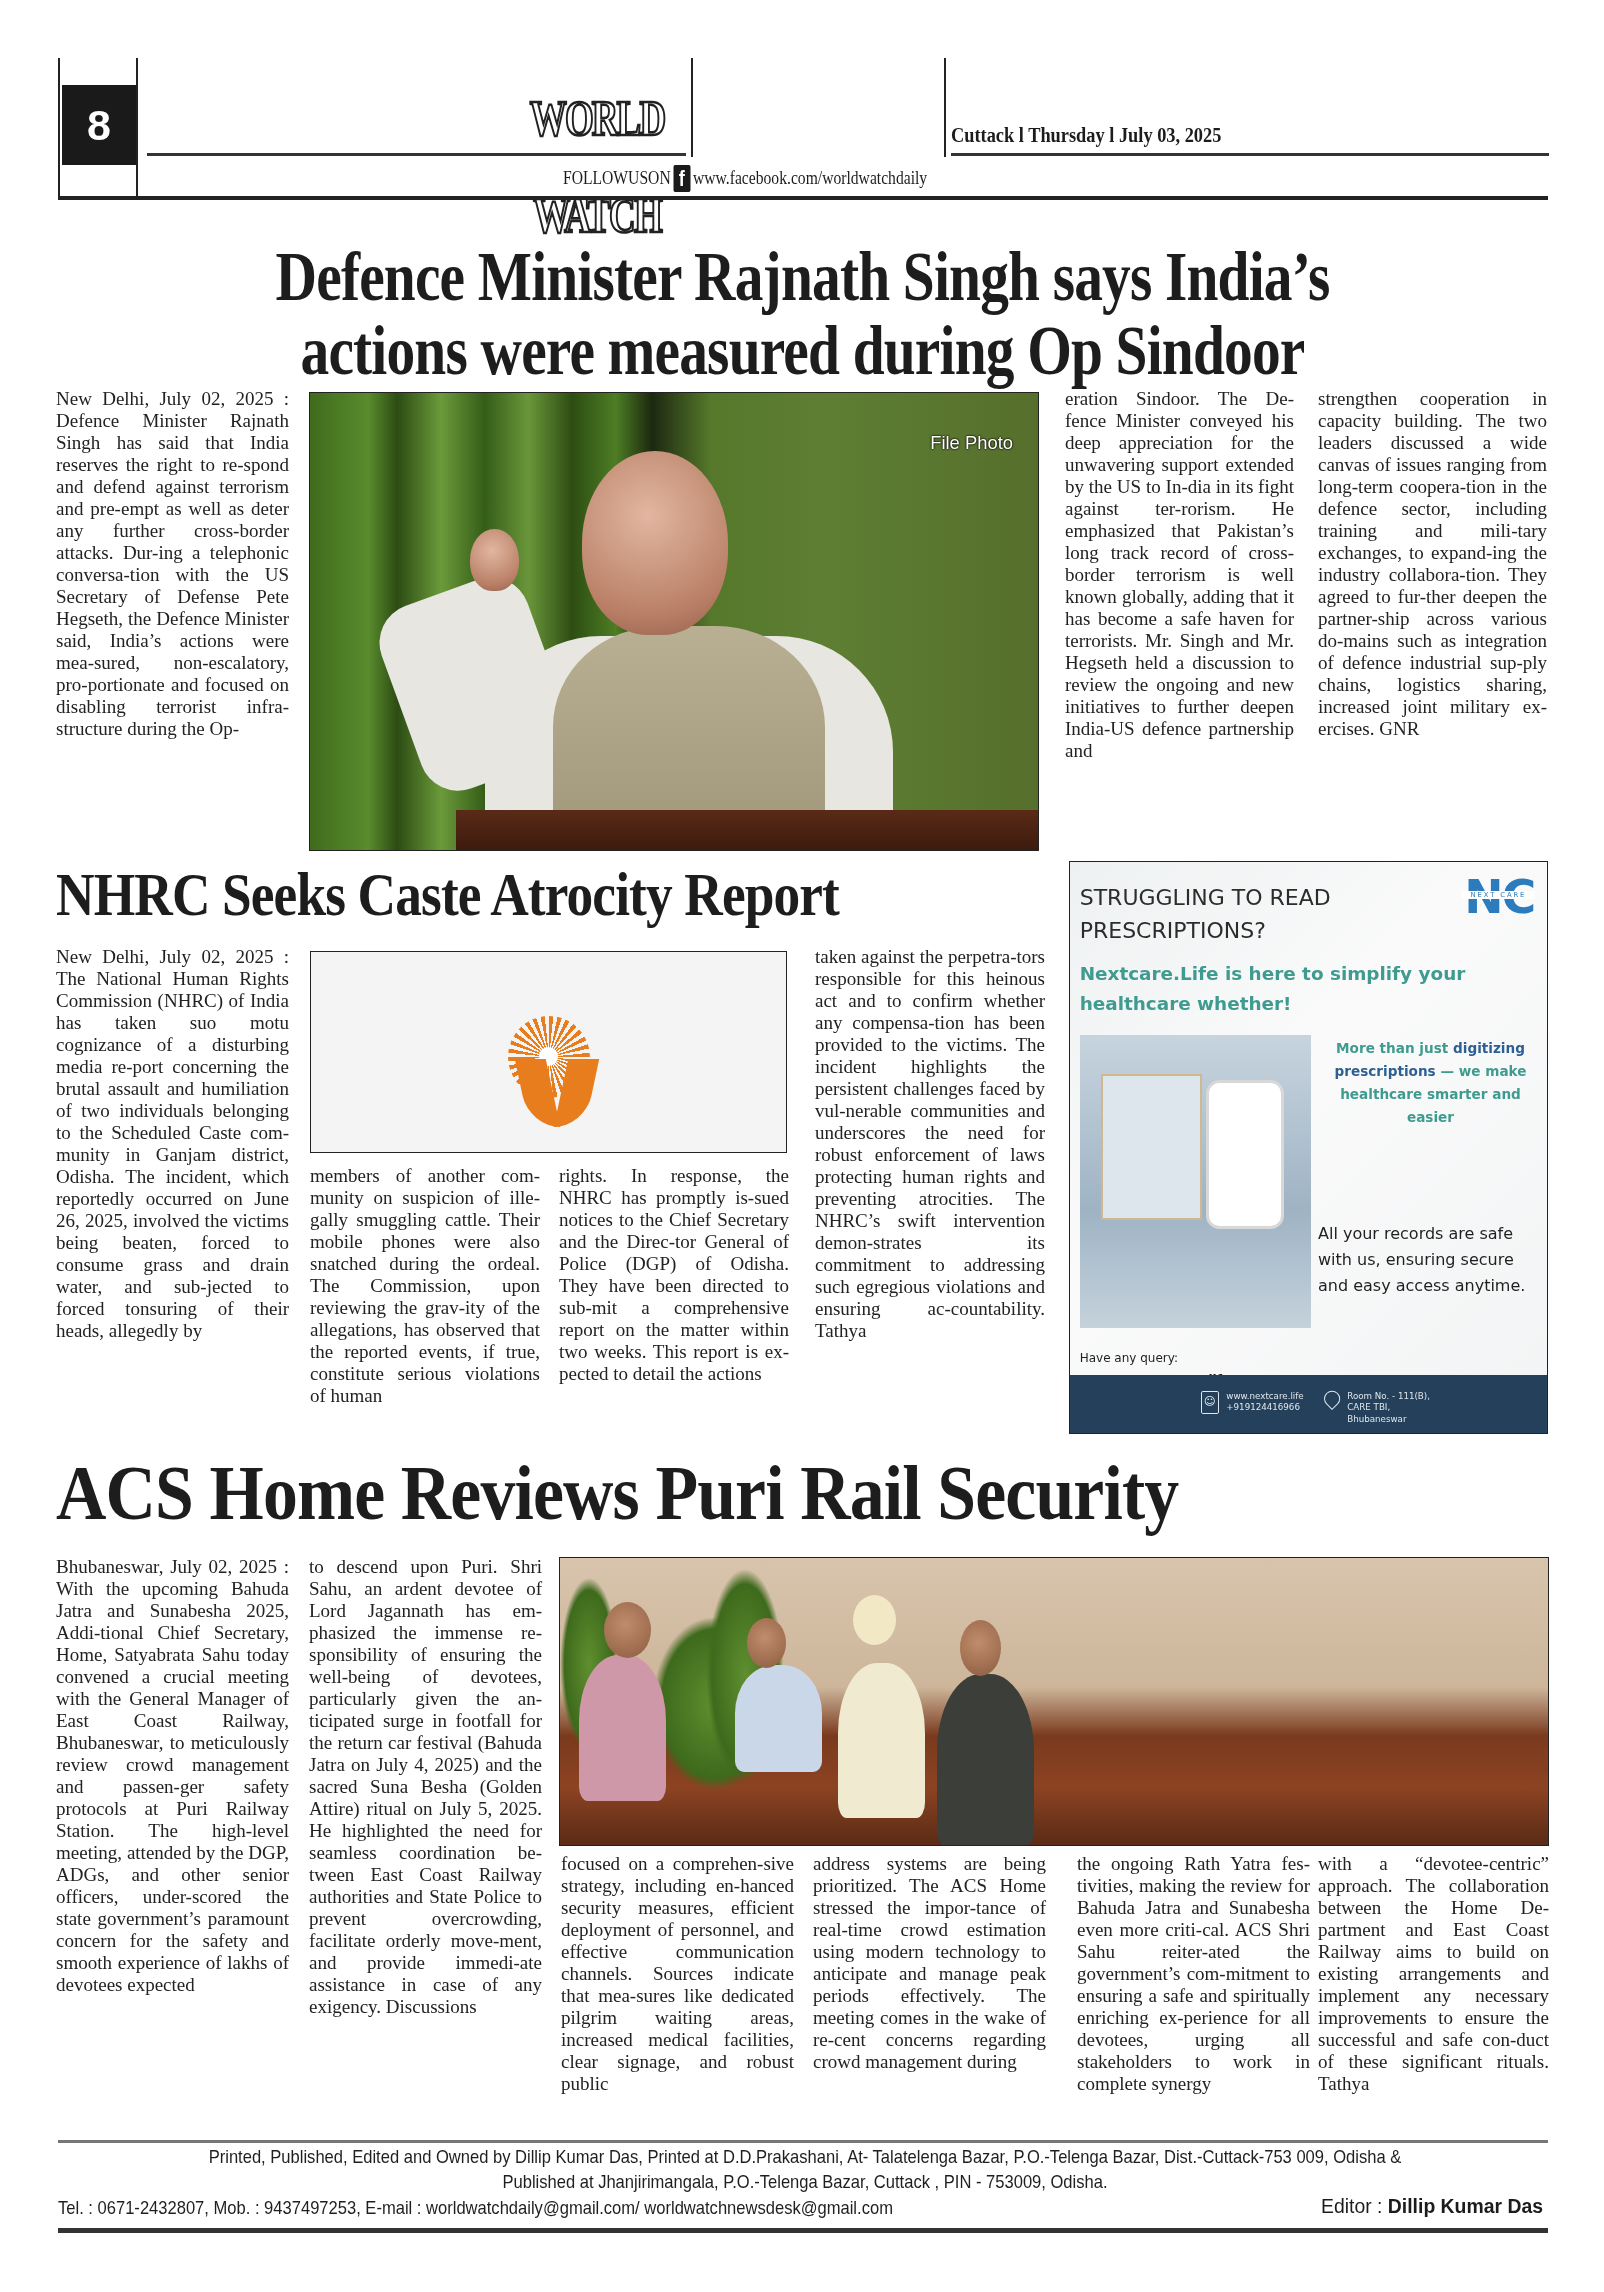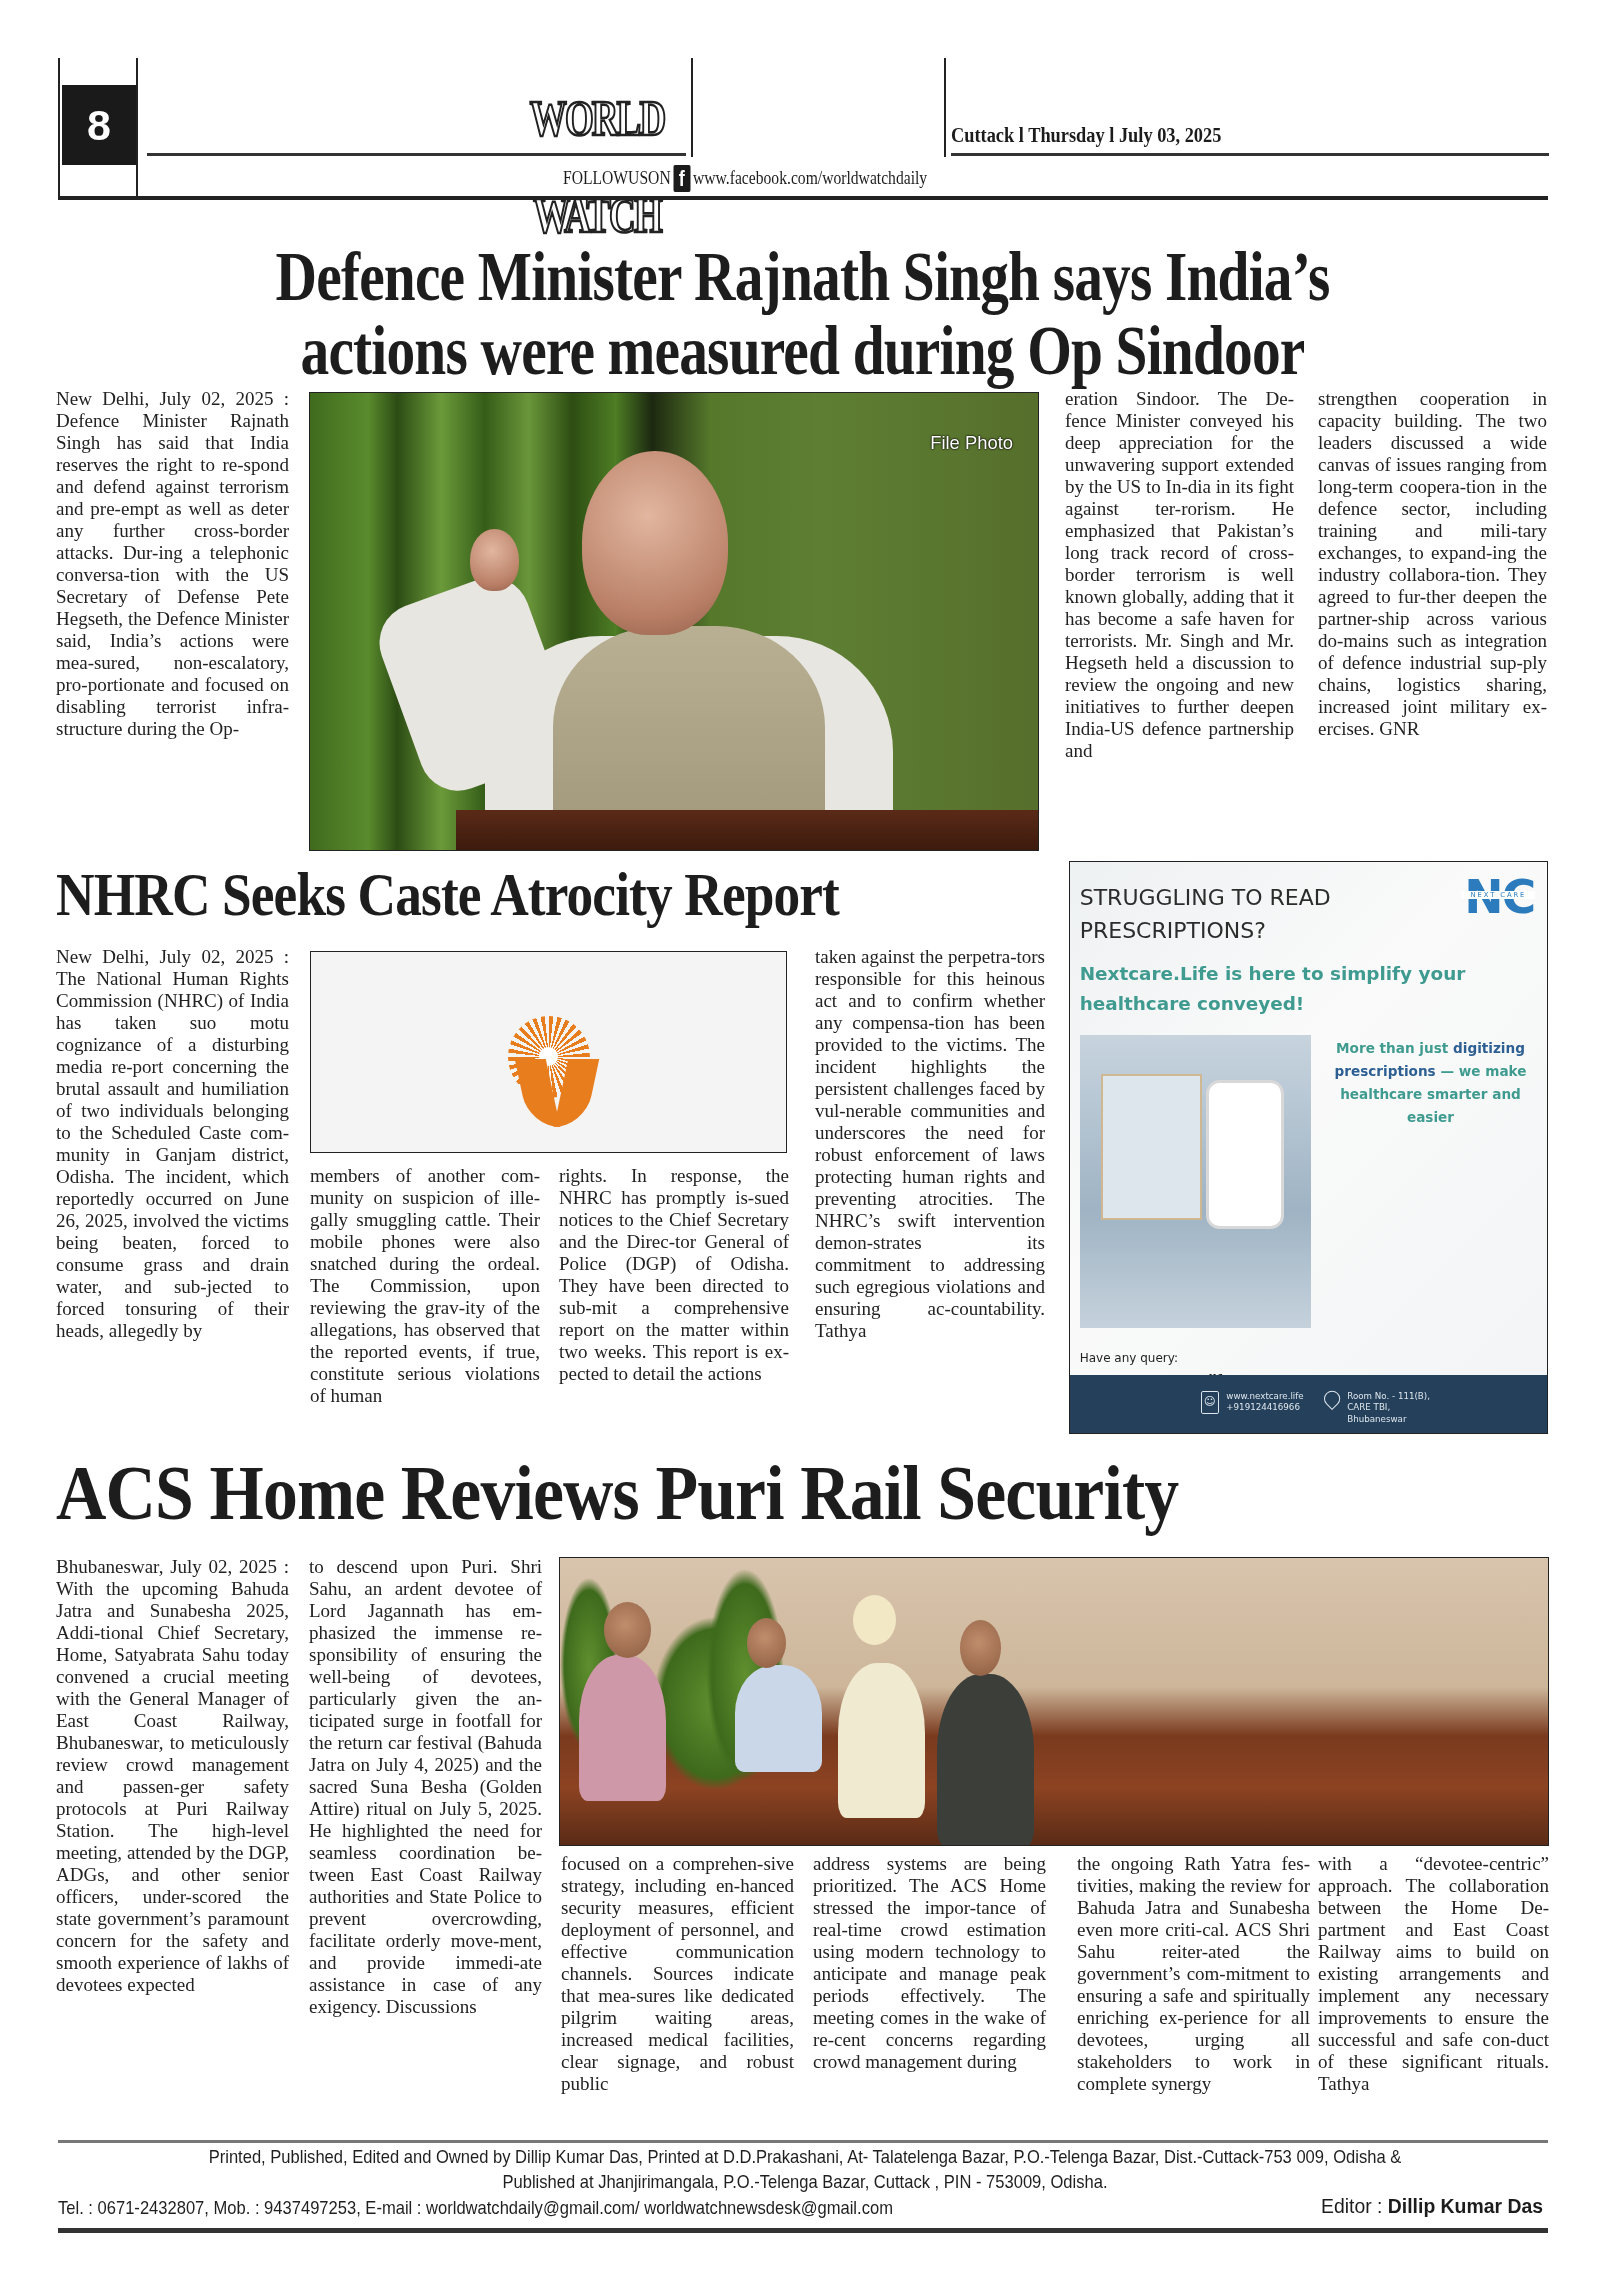--- a/index.html
+++ b/index.html
@@ -134,27 +134,28 @@
 
 <div class="abs ad">
   <div class="ad-title">
     <div>STRUGGLING TO READ</div>
     <div>PRESCRIPTIONS?</div>
   </div>
   <div class="ad-logo">NC</div>
   <div class="ad-logo-sub">NEXT CARE</div>
   <div class="ad-sub">
     <div>Nextcare.Life is here to simplify your</div>
-    <div>healthcare conveyed!</div>
+    <div>healthcare whether!</div>
   </div>
   <div class="ad-img">
     <div class="clip"></div>
     <div class="phone"></div>
   </div>
   <div class="ad-tag"><span>More than just </span><span class="dark">digitizing prescriptions</span><span> — we make healthcare smarter and easier</span></div>
+  <div class="ad-safe">All your records are safe with us, ensuring secure and easy access anytime.</div>
   <div class="ad-query">
     <div>Have any query:</div>
     <b>support@nextcare.life</b>
   </div>
   <div class="ad-foot">
     <div class="item" style="left:131px;">
       <div class="ico">☺</div>
       <div>
         <div>www.nextcare.life</div>
         <div>+919124416966</div>

